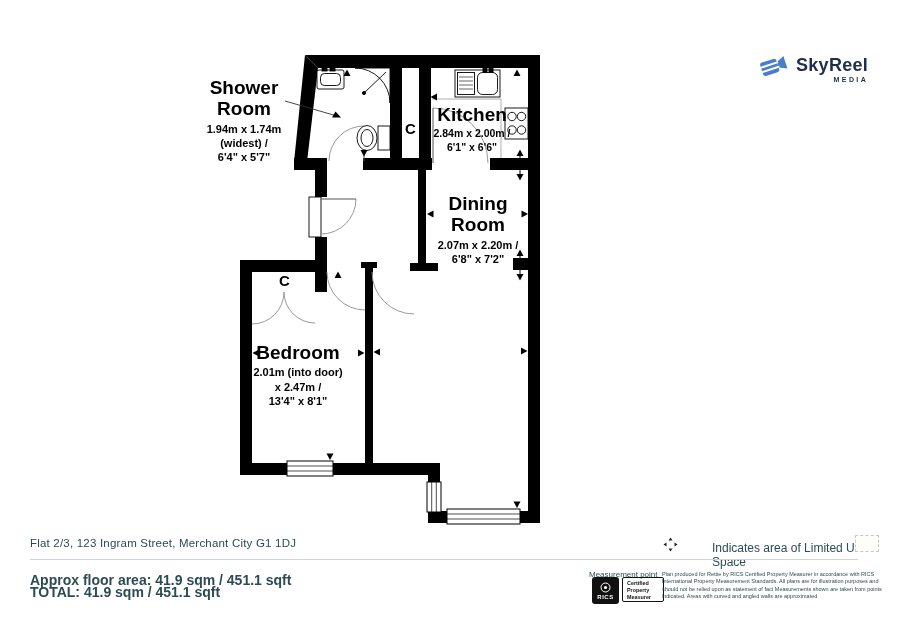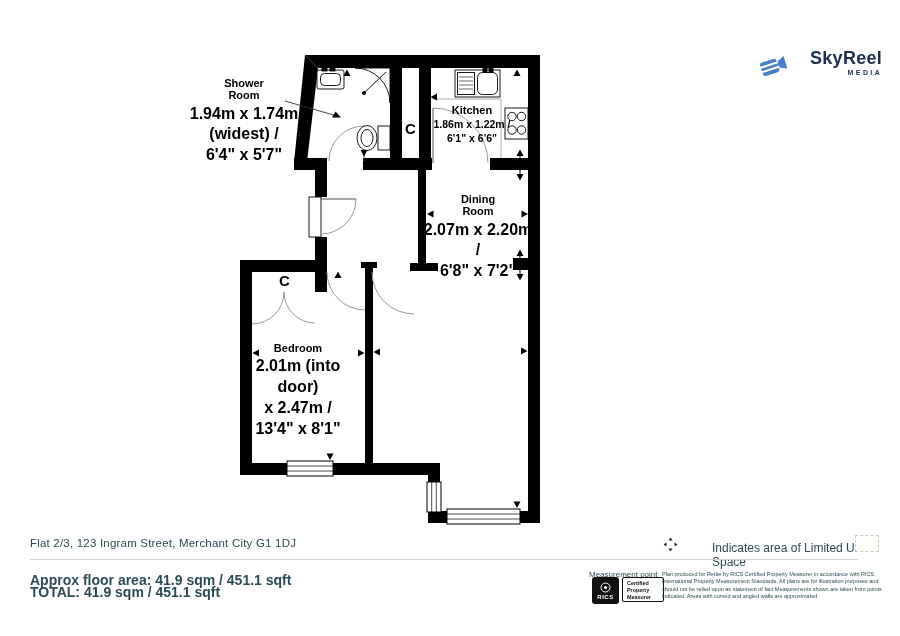--- a/index.html
+++ b/index.html
@@ -1,25 +1,25 @@
 <!DOCTYPE html>
 <html><head>
 <meta charset="utf-8">
 <style>
   html,body{margin:0;padding:0;background:#fff;}
   #page{position:relative;width:900px;height:636px;background:#fff;overflow:hidden;
         font-family:"Liberation Sans",sans-serif;}
   .abs{position:absolute;}
   
   .room-label{position:absolute;text-align:center;color:#000;font-weight:bold;z-index:5;}
-  .room-name{font-size:11px;line-height:1.12;margin:0 auto 2px auto;}
-  .room-dim{font-size:16px;line-height:1.3;display:block;}
+  .room-name{font-size:19px;line-height:1.12;margin:0 auto 2px auto;}
+  .room-dim{font-size:11px;line-height:1.3;display:block;}
   .c-label{position:absolute;font-size:15px;font-weight:bold;color:#000;z-index:5;}
   
-  #logo{position:absolute;left:757px;top:49px;display:flex;align-items:flex-start;gap:19px;}
+  #logo{position:absolute;left:757px;top:49px;display:flex;align-items:flex-end;gap:5px;}
   #logo .logo-text{display:flex;flex-direction:column;align-items:flex-end;}
   #logo .logo-name{font-size:18px;font-weight:bold;color:#1d2e4e;letter-spacing:.3px;line-height:1;}
   #logo .logo-sub{font-size:7px;font-weight:bold;color:#1d2e4e;letter-spacing:2.4px;margin-top:2px;}
   
   .footer-text{color:#2d4b54;}
   #address{left:30px;top:537px;font-size:11.5px;font-weight:500;letter-spacing:.2px;}
   #divider{left:30px;top:559px;width:828px;height:1px;background:#cfd4d6;}
   #mp-label{left:589px;top:570px;font-size:8px;font-weight:500;}
   #mp-icon{left:663px;top:537px;}
   #lus-label{left:712px;top:541px;font-size:12px;font-weight:500;}
@@ -159,21 +159,21 @@
 
   <div class="room-label" style="left:186px;top:77px;width:116px;">
     <div class="room-name" style="width:72px;">Shower Room</div>
     <span class="room-dim">1.94m x 1.74m</span>
     <span class="room-dim">(widest) /</span>
     <span class="room-dim">6'4" x 5'7"</span>
   </div>
 
   <div class="room-label" style="left:424px;top:104px;width:96px;">
     <div class="room-name">Kitchen</div>
-    <span class="room-dim" style="font-size:10.5px">1.86m x 1.22m /</span>
+    <span class="room-dim" style="font-size:10.5px">2.84m x 2.00m /</span>
     <span class="room-dim" style="font-size:10.5px">6'1" x 6'6"</span>
   </div>
 
   <div class="room-label" style="left:422px;top:193px;width:112px;">
     <div class="room-name" style="width:60px;">Dining Room</div>
     <span class="room-dim">2.07m x 2.20m /</span>
     <span class="room-dim">6'8" x 7'2"</span>
   </div>
 
   <div class="room-label" style="left:244px;top:342px;width:108px;">

